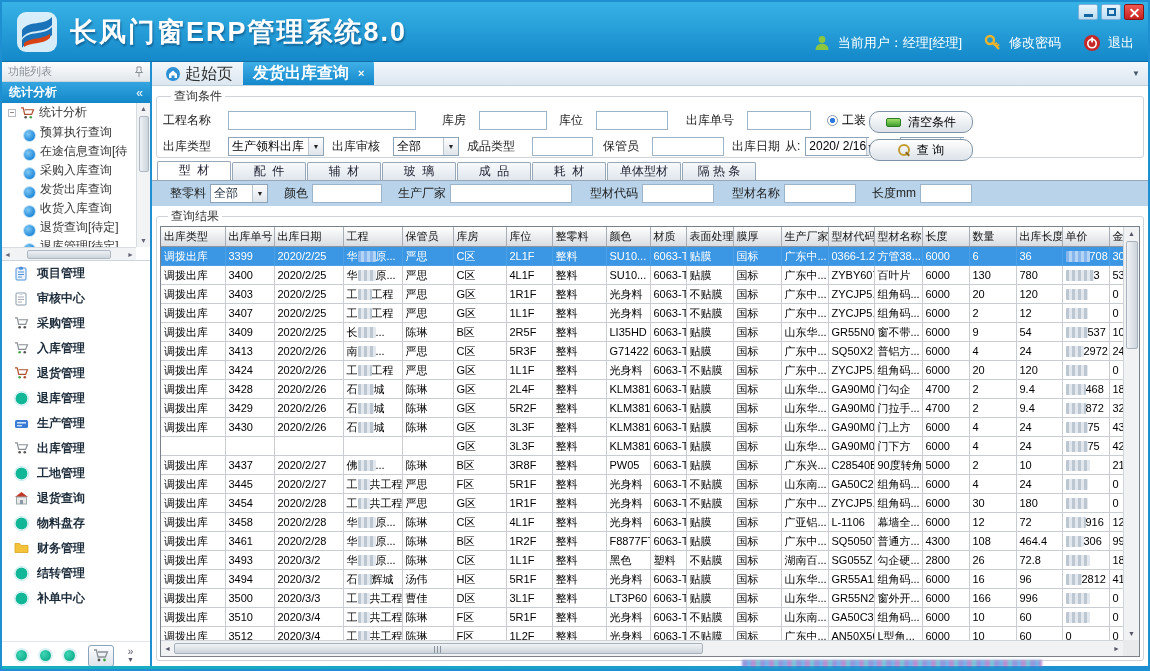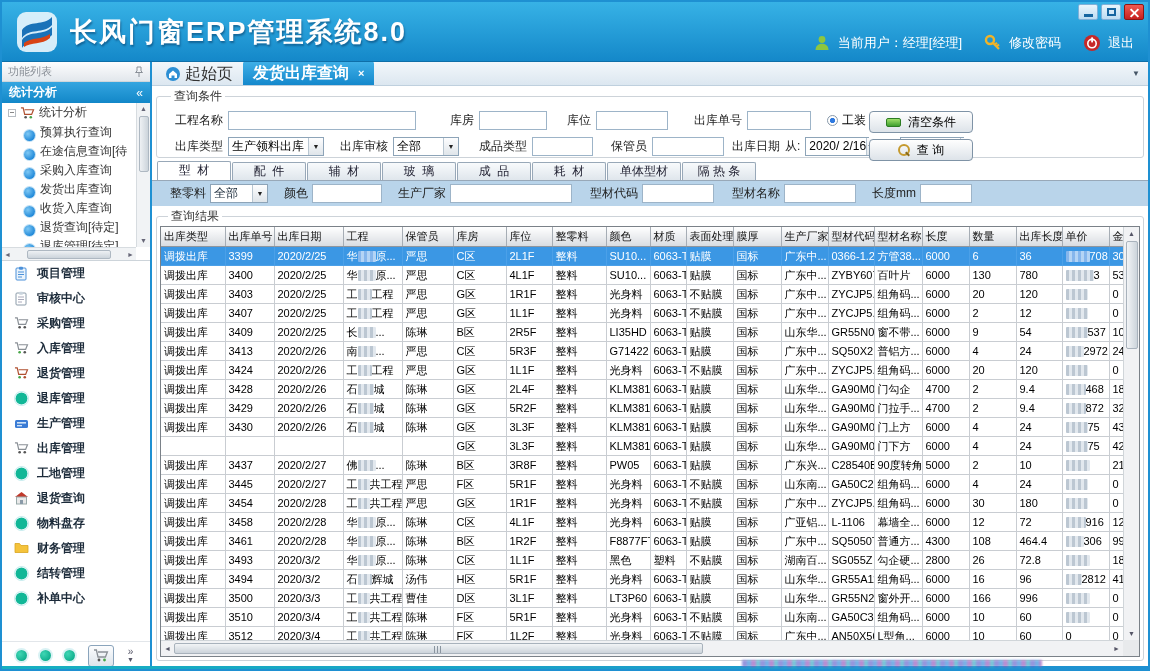--- a/index.html
+++ b/index.html
@@ -64,29 +64,29 @@
 .tab.active{background:linear-gradient(#41b1e8,#1488cc);color:#fff;font-weight:bold;border-radius:3px 3px 0 0;height:24px}
 .homeic{width:14px;height:14px;display:inline-flex}
 .tclose{margin-left:4px;font-size:11px;cursor:pointer}
 .tclose::before{content:"×"}
 .tab-ovf{margin-left:auto;margin-right:8px;align-self:center;font-size:8px;color:#456;cursor:pointer}
 
 .gb{border:1px solid #cdd3d9;border-radius:3px;margin:2px 4px 0;position:relative;font-size:12px}
 .gb legend{font-size:12px;color:#333;margin-left:8px;padding:0 3px}
 .query{height:70px;flex:none;padding:2px 0 0 6px}
 .qrow{height:26px;display:flex;align-items:center;white-space:nowrap}
-.ql{display:inline-block;text-align:right;margin-right:5px;color:#222}
+.ql{display:inline-block;text-align:left;margin-right:5px;color:#222}
 .qi{height:19px;border:1px solid #9db4c8;background:#fff;font-size:12px;padding:0 2px}
 .combo{height:19px;border:1px solid #8da4b8;background:#fff;display:inline-flex;align-items:center;justify-content:space-between;padding-left:3px;font-size:12px;cursor:default}
 .combo .ca{width:15px;height:17px;background:linear-gradient(#fdfdfe,#dfe5ea);border-left:1px solid #b9c6d1;display:inline-flex;align-items:center;justify-content:center}
 .combo .ca::before{content:"▼";font-size:7px;color:#222}
 .radio{display:inline-flex;align-items:center;gap:4px;margin-left:16px;font-size:12px;cursor:pointer}
 .radio i{width:11px;height:11px;border:1px solid #8899aa;border-radius:50%;background:#fff;flex:none}
 .radio.on i{background:radial-gradient(circle,#2f7ae0 0 38%,#fff 46%)}
-.btn{position:absolute;height:22px;width:104px;display:flex;align-items:center;justify-content:center;gap:7px;border:1px solid #7f93a6;border-radius:4px;background:linear-gradient(#fefefe,#dde3e9);font-size:12px;cursor:pointer}
+.btn{position:absolute;height:22px;width:104px;display:flex;align-items:center;justify-content:center;gap:7px;border:1px solid #7f93a6;border-radius:10px;background:linear-gradient(#fefefe,#dde3e9);font-size:12px;cursor:pointer}
 .btn.clear{top:6px;right:170px}
 .btn.search{top:34px;right:170px}
 .ic-clear{width:15px;height:9px;background:linear-gradient(#9fe06a,#3f9e2f);border:1px solid #2c7c22;border-radius:2px}
 .ic-search{width:12px;height:12px;position:relative}
 .ic-search::before{content:"";position:absolute;width:8px;height:8px;border:2px solid #c59a2f;border-radius:50%;left:0;top:0}
 .ic-search::after{content:"";position:absolute;width:5px;height:2px;background:#8a6a1a;transform:rotate(45deg);left:7px;top:9px}
 
 .mtabs{height:19px;flex:none;display:flex;align-items:flex-end;padding-left:5px;margin-top:3px}
 .mtab{width:74px;height:18px;line-height:17px;text-align:center;font-size:12px;color:#223;border:1px solid #98a8b8;border-bottom:none;border-radius:2px 2px 0 0;background:linear-gradient(#f8fafc,#dfe6ec);margin-right:1px;cursor:pointer;white-space:pre}
 .mtab.on{background:#fff;height:19px;position:relative;z-index:2}

